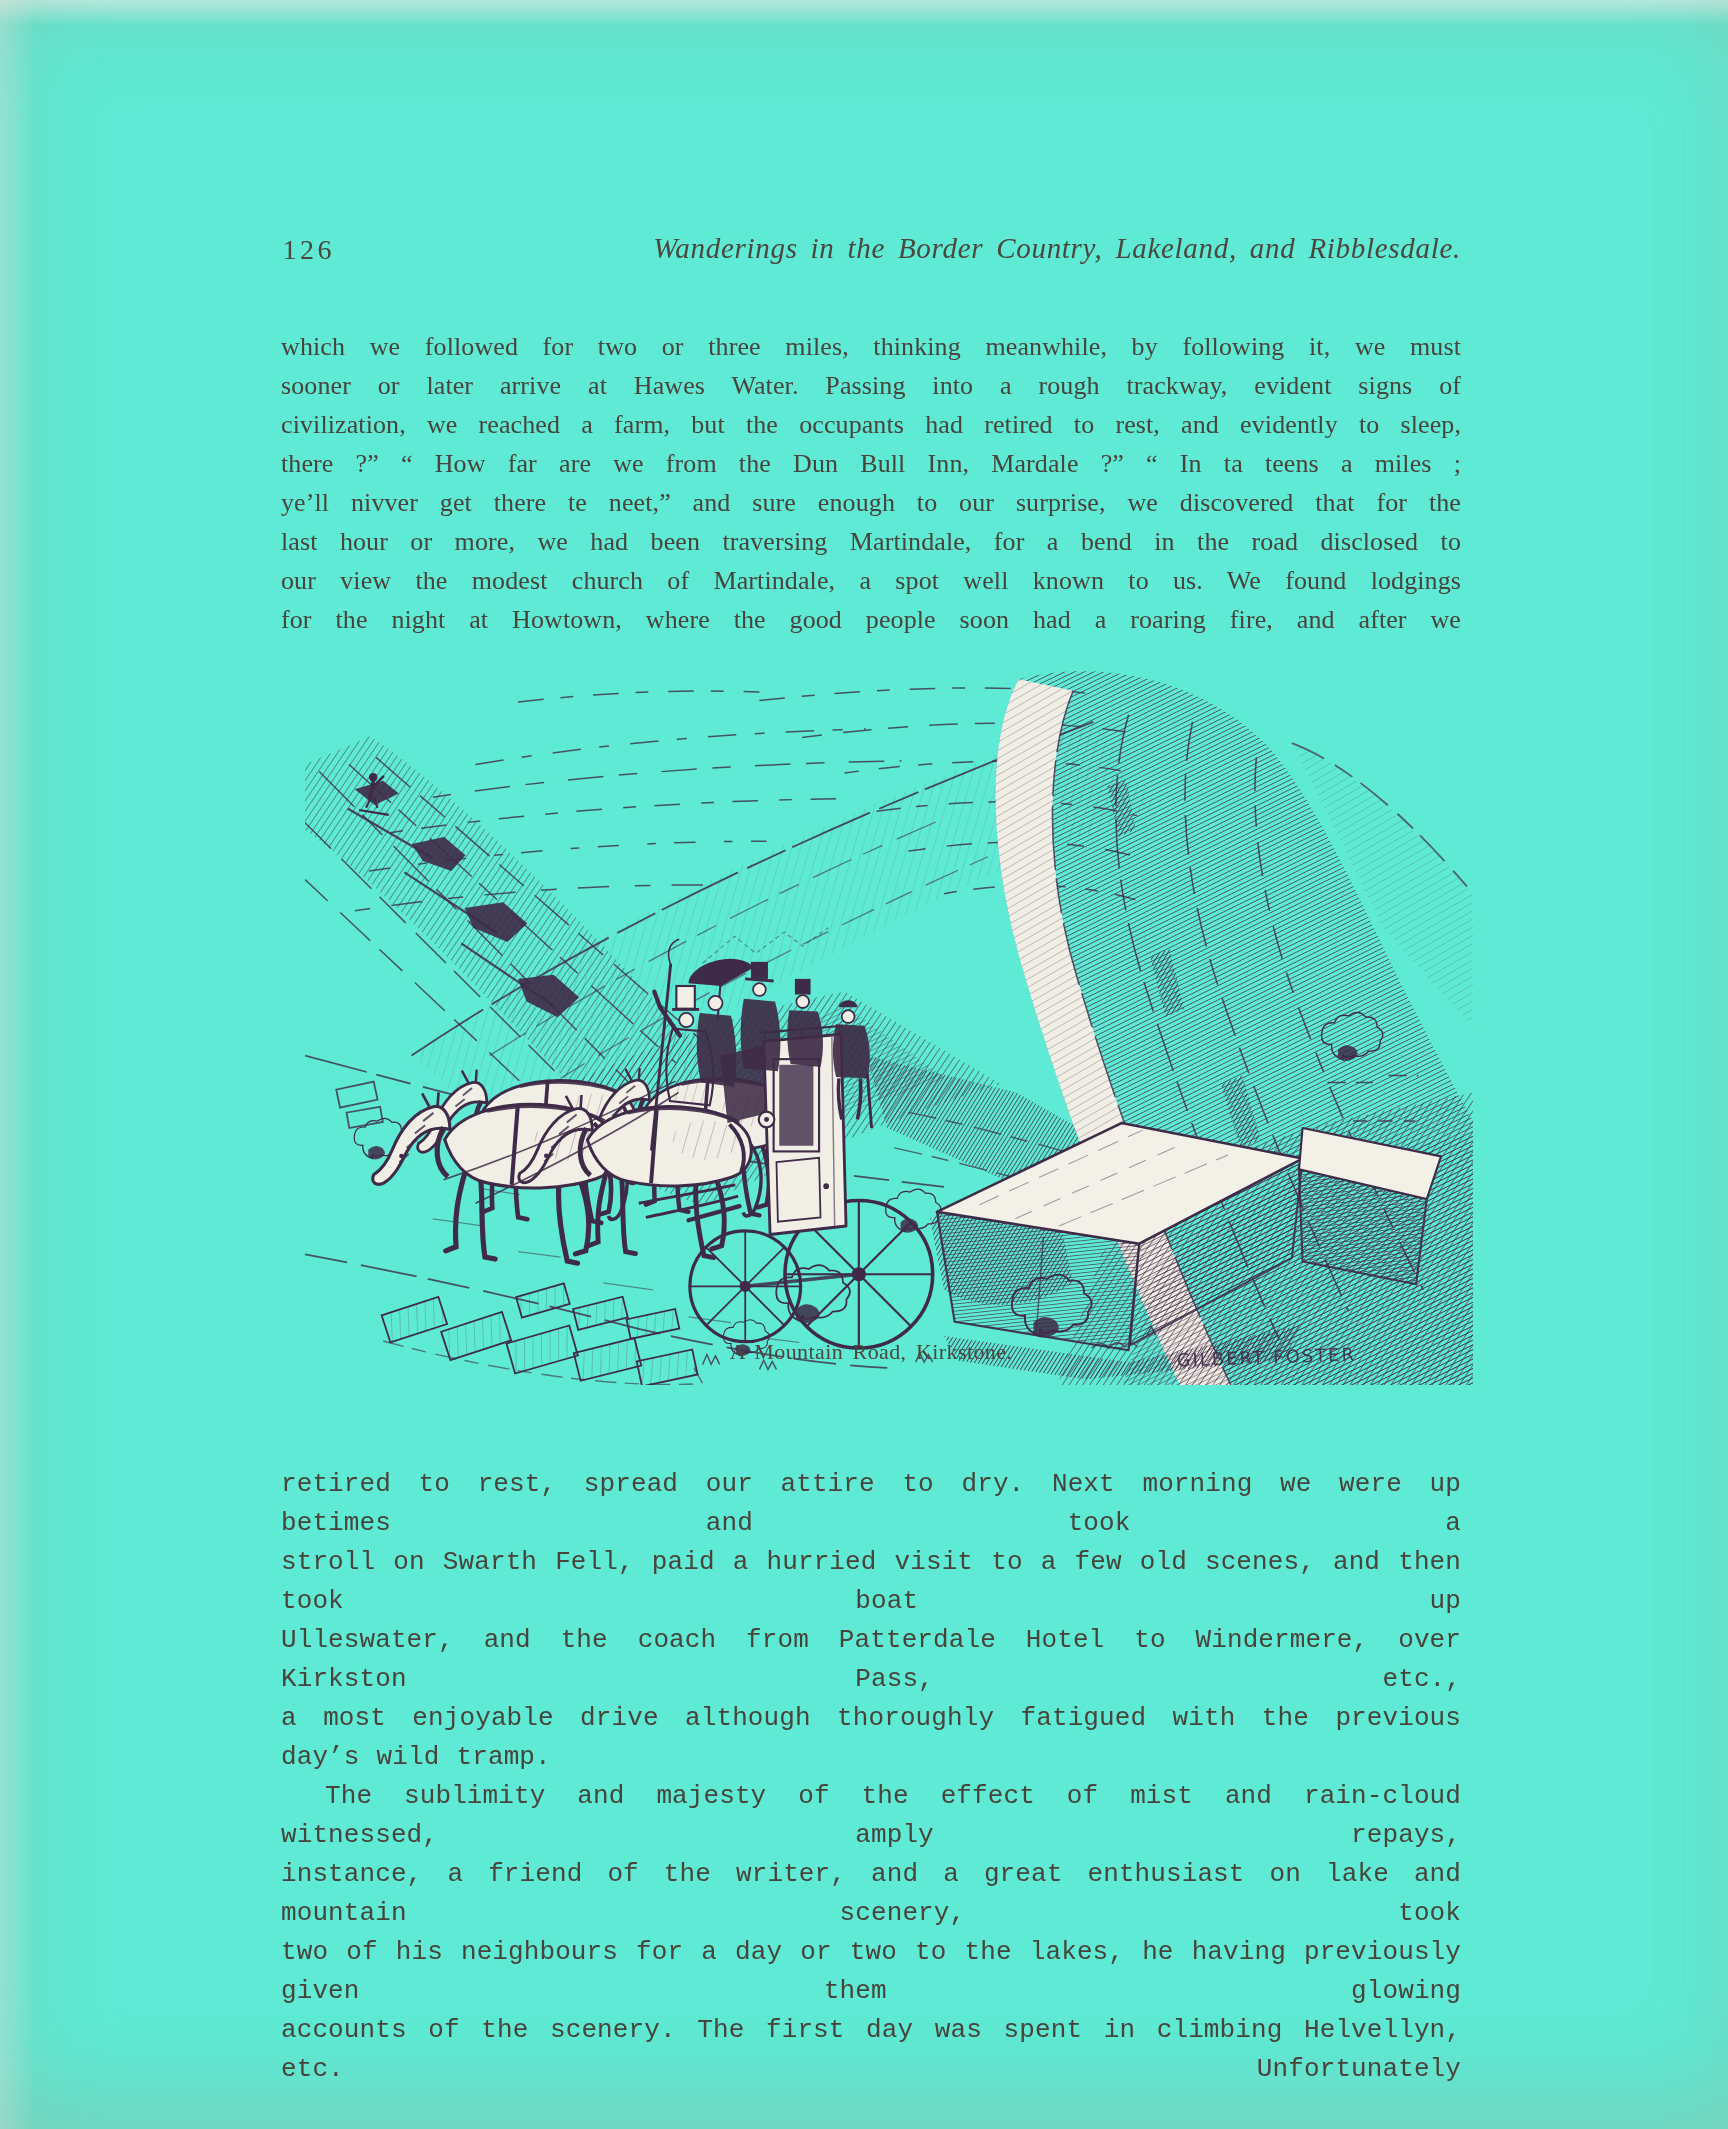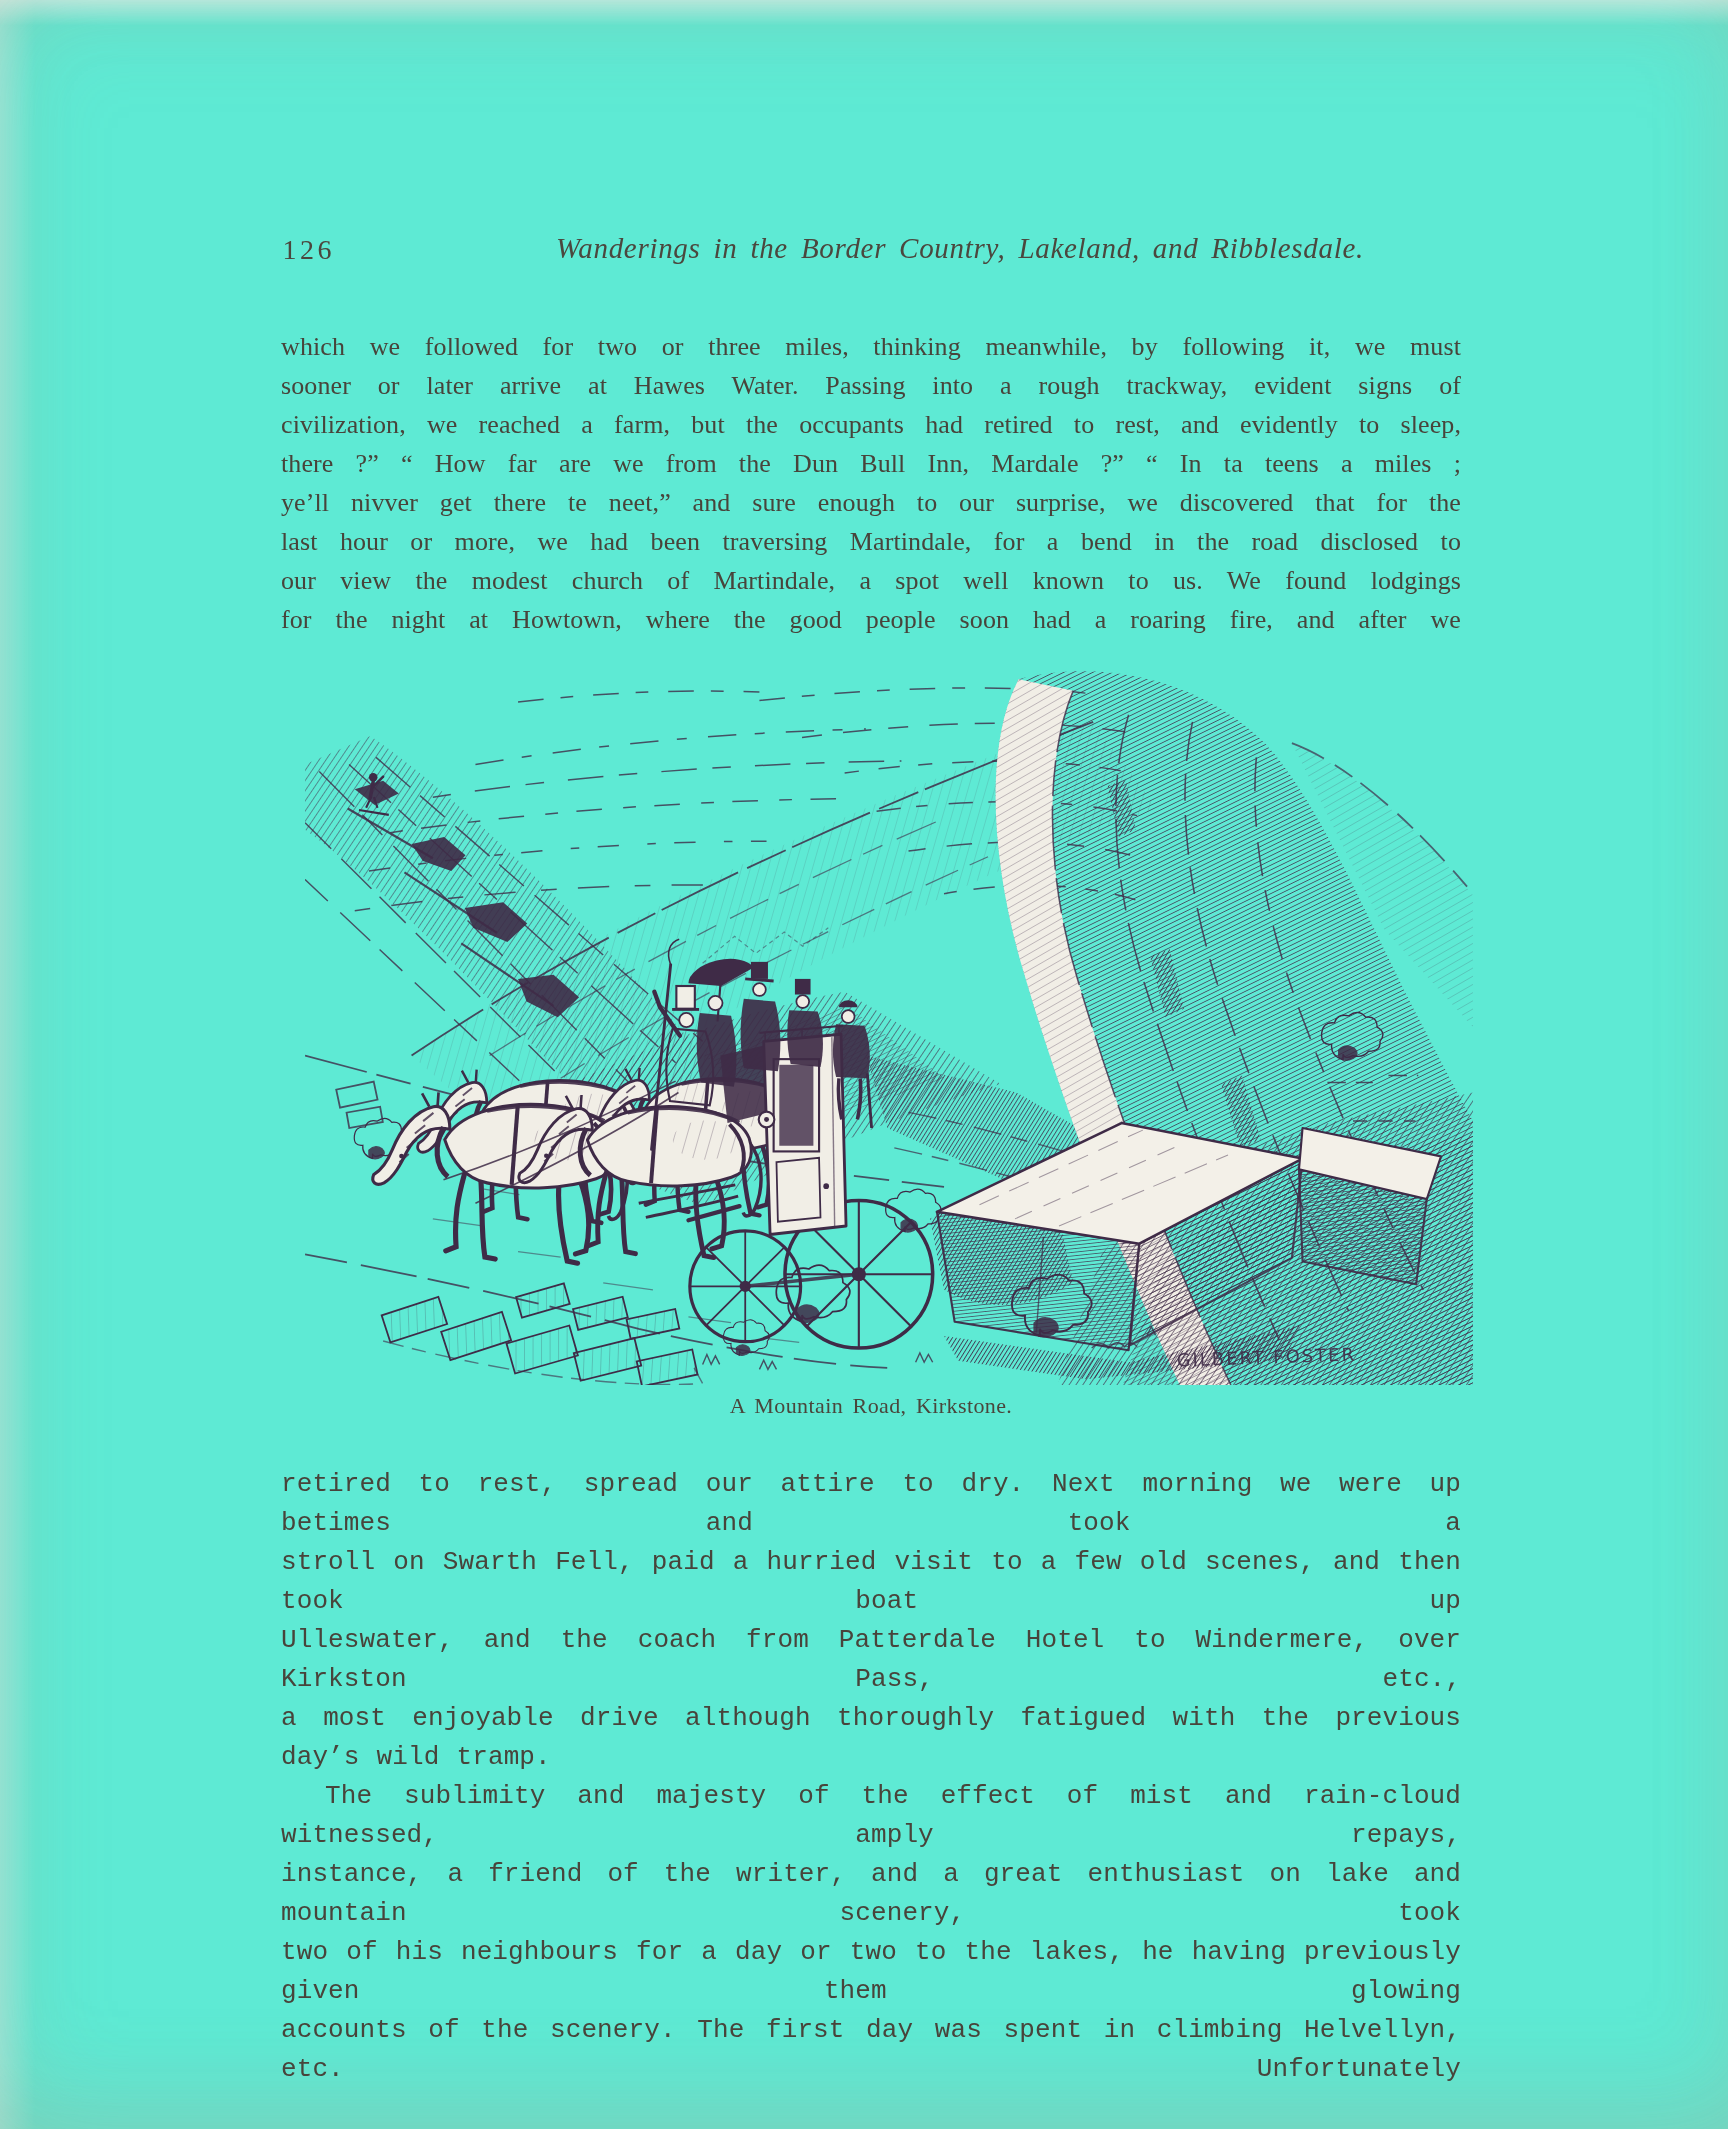--- a/index.html
+++ b/index.html
@@ -4,33 +4,33 @@
 <style>
   html,body{margin:0;padding:0;background:#e9e5da;}
   .page{position:relative;width:1721px;height:2129px;background:#5eead4;overflow:hidden;
         font-family:"Liberation Serif", serif;color:#48443b;padding-left:44px;}
   .page::before{content:"";position:absolute;inset:0;pointer-events:none;
         background:linear-gradient(180deg,rgba(255,255,255,.55) 0%,rgba(255,255,255,0) 1.2%),
                    linear-gradient(90deg,rgba(255,255,255,.30) 0%,rgba(255,255,255,0) 2%);
         box-shadow:inset 0 0 107px rgba(178,166,144,.28), inset -21px -28px 99px rgba(170,158,138,.16);}
   .header{position:absolute;left:281px;top:232px;width:1180px;height:37px;}
   .pagenum{position:absolute;left:1.4px;top:2.1px;font-size:28px;letter-spacing:3.6px;color:#4b473e;}
-  .running-title{display:block;margin-left:178px;text-align:center;font-style:italic;
+  .running-title{display:block;margin-left:178px;text-align:right;font-style:italic;
         font-size:29px;letter-spacing:0.7px;word-spacing:5px;color:#4b473e;}
   .textcol{position:absolute;left:281px;width:1180px;margin-top:16px;}
   .p1{top:311px;}
   .p23{top:1449px;font-family:Liberation Mono, monospace;}
   .tline{line-height:39px;font-size:26px;text-align:justify;text-align-last:justify;
         letter-spacing:0.1px;word-spacing:1.4px;white-space:normal;}
   .para{display:block;}
   .para.no-jl .tline:last-child{text-align-last:left;}
   .para.indent-first .tline:first-child{text-indent:44px;}
   .figure{position:absolute;left:305px;top:658px;width:1168px;height:727px;margin:0;}
   .figure svg{display:block;width:1168px;height:727px;color:#3f2b47;}
-  .caption{position:absolute;left:281px;top:1393px;width:1180px;text-align:center;
+  .caption{position:absolute;left:281px;top:1339px;width:1180px;text-align:center;
         font-size:22px;letter-spacing:0.4px;word-spacing:3.6px;color:#4a463c;}
   .sig-text{font-family:"DejaVu Sans", sans-serif;font-size:25px;letter-spacing:3px;
         fill:#3f2b47;opacity:.88;}
 </style>
 </head>
 <body>
 
 <div class="page">
 
   <div class="header">

